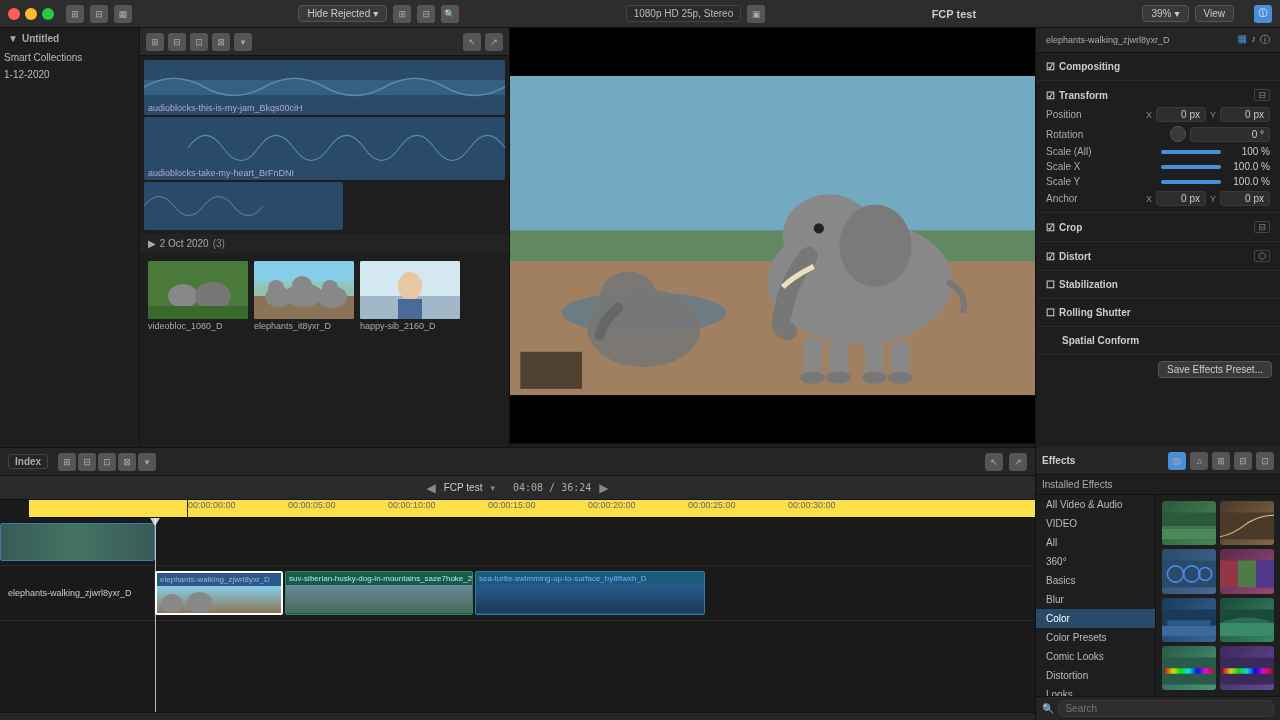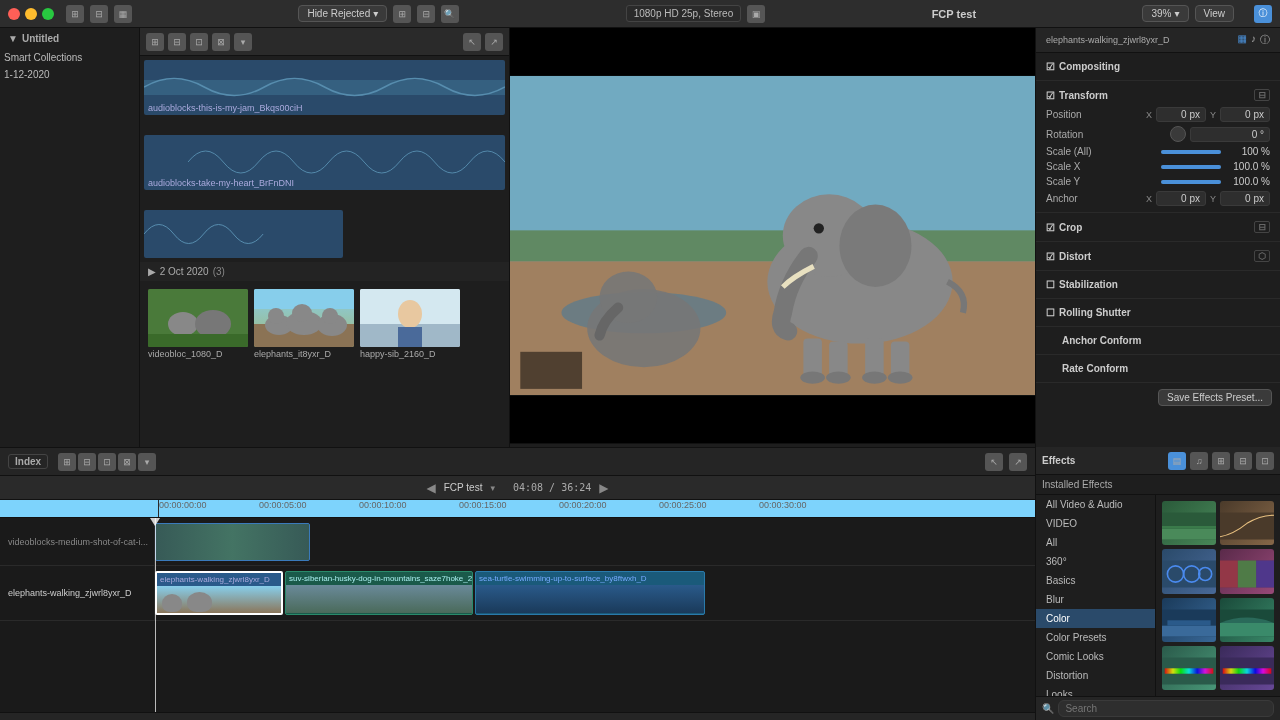--- a/index.html
+++ b/index.html
@@ -22,21 +22,21 @@
 
     
     #sidebar { width: 140px; background: #1e1e1e; border-right: 1px solid #111; overflow-y: auto; }
     .sidebar-header { padding: 5px 8px; color: #aaa; font-size: 10px; font-weight: 600; display: flex; align-items: center; gap: 4px; cursor: pointer; }
     .sidebar-item { padding: 3px 8px 3px 4px; color: #bbb; font-size: 10px; cursor: pointer; }
 
     
     #browser { width: 370px; background: #1e1e1e; border-right: 1px solid #111; display: flex; flex-direction: column; }
     .browser-toolbar { height: 28px; background: #2a2a2a; display: flex; align-items: center; padding: 0 6px; gap: 4px; border-bottom: 1px solid #111; }
     .browser-content { flex: 1; overflow-y: auto; }
-    .audio-blocks { display: flex; flex-direction: column; gap: 20px; padding: 4px; }
+    .audio-blocks { display: flex; flex-direction: column; gap: 2px; padding: 4px; }
     .audio-block { height: 52px; background: #3a5a7a; border-radius: 2px; position: relative; overflow: hidden; }
     .audio-block-label { position: absolute; bottom: 2px; left: 4px; font-size: 9px; color: #aad; white-space: nowrap; overflow: hidden; max-width: 95%; }
     .audio-block-orange { border-bottom: 3px solid #f80; }
     .section-label { padding: 4px 8px; color: #aaa; font-size: 10px; background: #232323; display: flex; align-items: center; gap: 4px; }
     .thumbnail-grid { display: flex; flex-wrap: wrap; gap: 6px; padding: 8px; }
     .thumb-item { width: 100px; cursor: pointer; }
     .thumb-img { width: 100px; height: 58px; background: #444; border-radius: 2px; overflow: hidden; position: relative; }
     .thumb-label { font-size: 9px; color: #aaa; margin-top: 2px; white-space: nowrap; overflow: hidden; text-overflow: ellipsis; }
     .browser-status { height: 18px; background: #2a2a2a; display: flex; align-items: center; padding: 0 8px; font-size: 10px; color: #888; border-top: 1px solid #111; }
 
@@ -75,21 +75,21 @@
     .effects-item { padding: 4px 10px; font-size: 10px; color: #bbb; cursor: pointer; }
     .effects-item.active { background: #2a4a6a; color: #fff; }
     .effects-grid { flex: 1; display: grid; grid-template-columns: 1fr 1fr; gap: 4px; padding: 6px; overflow-y: auto; }
     .effect-thumb { background: #333; border-radius: 3px; overflow: hidden; cursor: pointer; }
     .effect-thumb-img { width: 100%; height: 50px; background: #444; }
     .effects-search { height: 24px; background: #252525; display: flex; align-items: center; padding: 0 6px; border-top: 1px solid #111; }
     .search-input { background: #2e2e2e; border: 1px solid #3a3a3a; border-radius: 6px; padding: 2px 6px; font-size: 10px; color: #ccc; width: 100%; }
     .timeline-toolbar { height: 28px; background: #252525; display: flex; align-items: center; padding: 0 8px; gap: 6px; border-bottom: 1px solid #111; }
     .timeline-nav { height: 24px; background: #2a2a2a; display: flex; align-items: center; justify-content: center; gap: 8px; border-bottom: 1px solid #111; }
     .nav-btn { background: none; border: none; color: #888; font-size: 12px; cursor: pointer; }
-    .timeline-ruler { height: 18px; background: #7dd3fc; border-bottom: 1px solid #111; display: flex; align-items: center; padding: 0 4px; }
+    .timeline-ruler { height: 18px; background: #fde047; border-bottom: 1px solid #111; display: flex; align-items: center; padding: 0 4px; margin-left: 29px; }
     .track-area { height: calc(100% - 18px); overflow-y: auto; position: relative; }
     .track { height: 48px; border-bottom: 1px solid #2a2a2a; position: relative; display: flex; align-items: center; }
     .track-label { width: 155px; min-width: 155px; font-size: 9px; color: #888; padding-left: 4px; white-space: nowrap; overflow: hidden; text-overflow: ellipsis; border-right: 1px solid #2a2a2a; height: 100%; display: flex; align-items: center; }
     .track-clips { flex: 1; position: relative; height: 100%; }
 
     
     ::-webkit-scrollbar { width: 6px; height: 6px; }
     ::-webkit-scrollbar-track { background: #1a1a1a; }
     ::-webkit-scrollbar-thumb { background: #3a3a3a; border-radius: 3px; }
 
@@ -174,21 +174,21 @@
     <div class="browser-content">
 
       <div class="audio-blocks">
         <div class="audio-block" style="height:55px;background:#2a4a6a;">
           <svg class="waveform-svg" viewBox="0 0 360 55" preserveAspectRatio="none">
             <rect x="0" y="20" width="360" height="15" fill="#4a8aaa" opacity="0.5"></rect>
             <path d="M0,27 Q30,10 60,27 Q90,44 120,27 Q150,10 180,27 Q210,44 240,27 Q270,10 300,27 Q330,44 360,27" stroke="#6aaacc" stroke-width="1.5" fill="none"></path>
           </svg>
           <div class="audio-block-label">audioblocks-this-is-my-jam_Bkqs00ciH</div>
         </div>
-        <div class="audio-block" style="height:55px;background:#2a4a6a;padding-left:44px;">
+        <div class="audio-block" style="height:63px;background:#2a4a6a;padding-left:44px;">
           <svg class="waveform-svg" viewBox="0 0 360 55" preserveAspectRatio="none">
             <path d="M0,27 Q20,5 40,27 Q60,49 80,27 Q100,5 120,27 Q140,49 160,27 Q180,5 200,27 Q220,49 240,27 Q260,5 280,27 Q300,49 320,27 Q340,5 360,27" stroke="#6aaacc" stroke-width="1" fill="none"></path>
           </svg>
           <div class="audio-block-label">audioblocks-take-my-heart_BrFnDNI</div>
         </div>
 
 
         <div class="audio-block" style="height:48px;background:#2a4a6a;width:55%;">
           <svg class="waveform-svg" viewBox="0 0 200 48" preserveAspectRatio="none">
             <path d="M0,24 Q15,5 30,24 Q45,43 60,24 Q75,5 90,24 Q105,43 120,24" stroke="#6aaacc" stroke-width="1" fill="none"></path>
@@ -424,29 +424,24 @@
 
     <div class="inspector-section">
       <div class="inspector-section-title">
         <span class="check-gray">☐</span>
         <span>Rolling Shutter</span>
       </div>
     </div>
 
     <div class="inspector-section">
       <div class="inspector-section-title">
-        <span style="padding-left:16px;">Anchor Conform</span>
-      </div>
-    </div>
-
-    <div class="inspector-section">
-      <div class="inspector-section-title">
-        <span style="padding-left:16px;">Rate Conform</span>
-      </div>
-    </div>
+        <span style="padding-left:16px;">Spatial Conform</span>
+      </div>
+    </div>
+
 
     <div style="display:flex;justify-content:flex-end;padding:6px 8px;">
       <button class="top-btn">Save Effects Preset...</button>
     </div>
   </div>
 </div>
 
 <div style="display:flex;position:absolute;left:0;right:0;top:447px;bottom:0;">
 
   <div style="flex:1;display:flex;flex-direction:column;background:#1a1a1a;border-top:1px solid #111;">
@@ -486,23 +481,20 @@
           <span style="position:absolute;left:300px;font-size:9px;color:#666;">00:00:15:00</span>
           <span style="position:absolute;left:400px;font-size:9px;color:#666;">00:00:20:00</span>
           <span style="position:absolute;left:500px;font-size:9px;color:#666;">00:00:25:00</span>
           <span style="position:absolute;left:600px;font-size:9px;color:#666;">00:00:30:00</span>
         </div>
       </div>
 
       <div class="track-area">
 
         <div class="track">
-          <div class="track-label">
-            <span style="font-size:9px;color:#888;overflow:hidden;text-overflow:ellipsis;white-space:nowrap;padding-left:4px;">videoblocks-medium-shot-of-cat-i...</span>
-          </div>
           <div class="track-clips" style="position:relative;">
             <div style="position:absolute;left:0;top:5px;width:155px;height:38px;background:#2a5a8a;border:1px solid #3a7abb;border-radius:2px;overflow:hidden;">
               <div style="width:100%;height:100%;background:linear-gradient(to right,#3a5a4a,#4a7a5a,#3a5a4a);opacity:0.8;position:relative;">
                 
               </div>
             </div>
           </div>
         </div>
 
         <div class="track" style="height:55px;">

